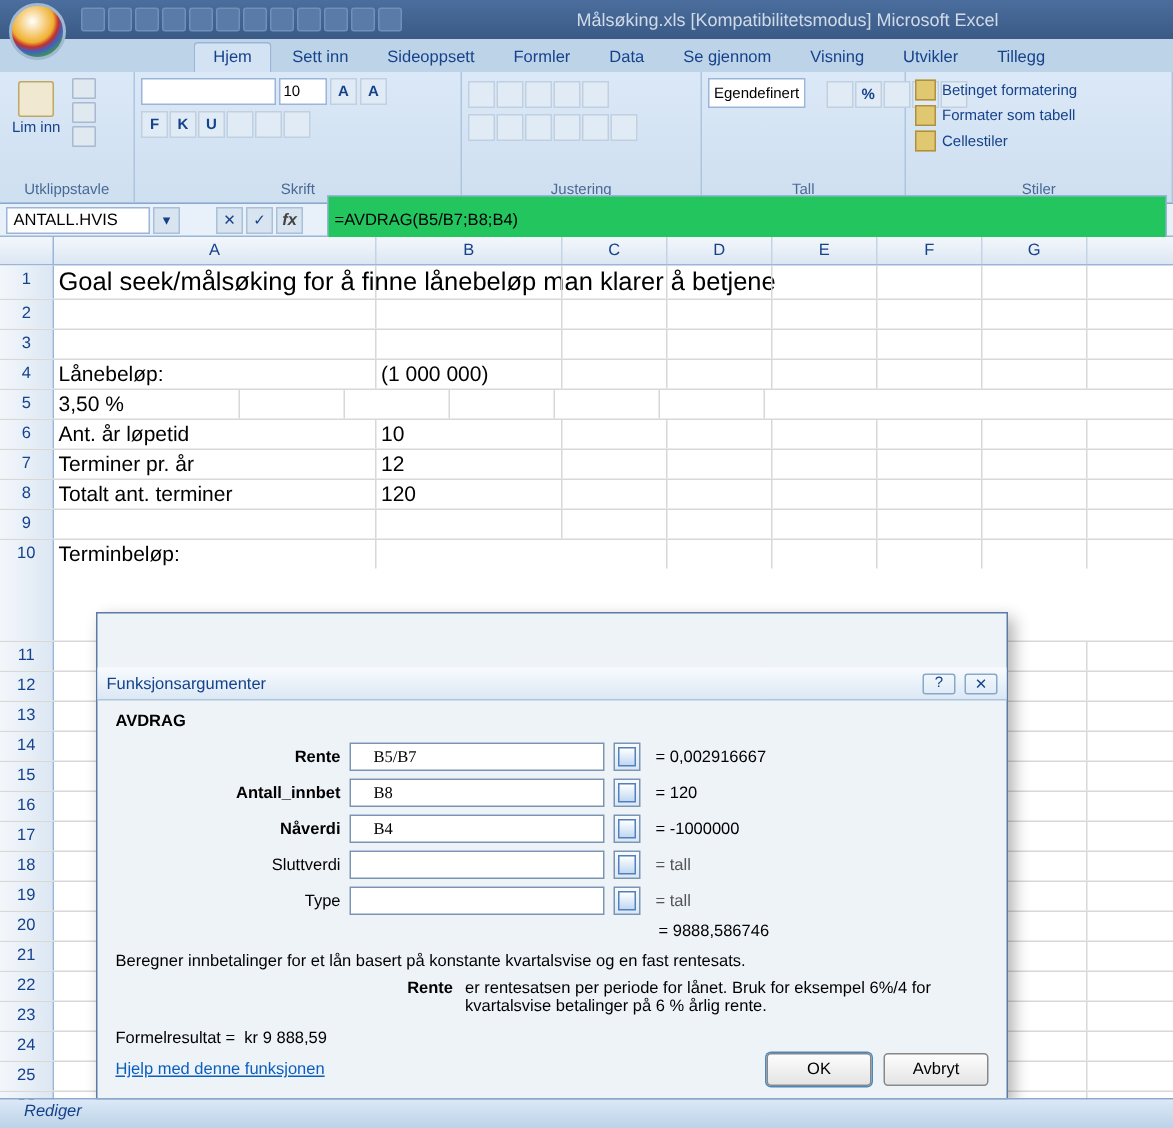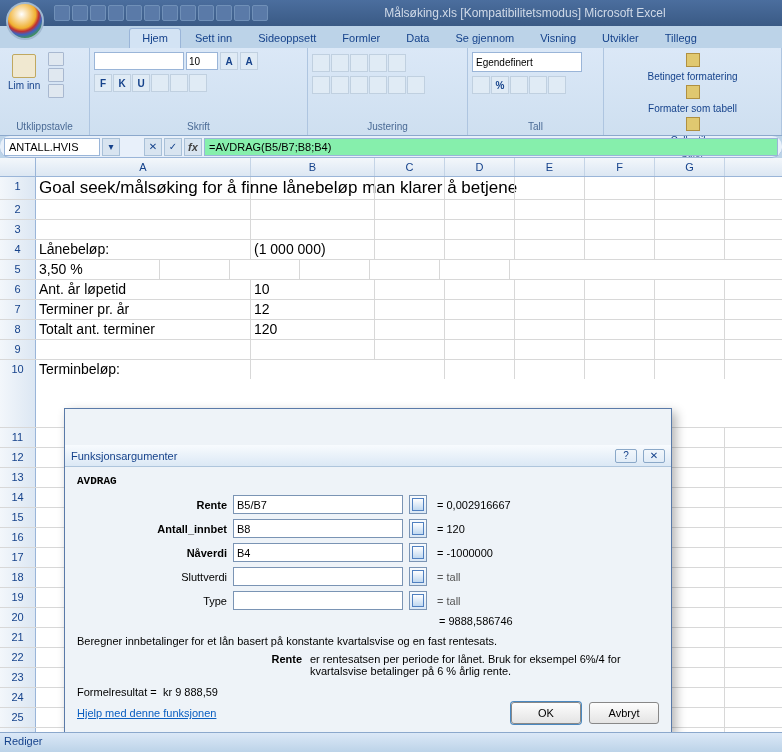--- a/index.html
+++ b/index.html
@@ -25,29 +25,29 @@
 .big-btn { display: flex; flex-direction: column; align-items: center; padding: 2px 4px; font-size: 10px; color: #15428b; gap: 2px; }
 .btn-icon-lg { width: 24px; height: 24px; background: #f0e8d0; border: 1px solid #c0a860; border-radius: 2px; }
 .mini-col { display: flex; flex-direction: column; gap: 2px; }
 .mini-icon { width: 16px; height: 14px; background: #e0e8f0; border: 1px solid #a8b8d0; border-radius: 1px; }
 .font-row { display: flex; gap: 2px; align-items: center; }
 .font-combo { width: 90px; height: 18px; background: #fff; border: 1px solid #9ab5d8; font-size: 10px; padding: 0 2px; }
 .size-combo { width: 32px; height: 18px; background: #fff; border: 1px solid #9ab5d8; font-size: 10px; padding: 0 2px; }
 .toolbar-row { display: flex; gap: 1px; margin-top: 2px; }
 .tool-btn { width: 18px; height: 18px; background: #e0ebf5; border: 1px solid #c0d0e0; font-size: 10px; display: flex; align-items: center; justify-content: center; font-weight: bold; color: #15428b; }
 .num-combo { width: 110px; height: 20px; background: #fff; border: 1px solid #9ab5d8; font-size: 10px; padding: 0 3px; display: flex; align-items: center; }
-.style-item { display: flex; align-items: center; gap: 4px; font-size: 10px; color: #15428b; padding: 1px 2px; flex-direction: column; }
+.style-item { display: flex; align-items: center; gap: 4px; font-size: 10px; color: #15428b; padding: 1px 2px; }
 .style-item .si { width: 14px; height: 14px; background: #e0c870; border: 1px solid #b09040; }
 
 
-.fbar { height: 22px; background: #e8f0fa; border-bottom: 1px solid #9ab5d8; display: flex; align-items: center; padding: 0 4px; gap: 2px; border-radius: 10px; }
+.fbar { height: 22px; background: #e8f0fa; border-bottom: 1px solid #9ab5d8; display: flex; align-items: center; padding: 0 4px; gap: 2px; }
 .name-box { width: 96px; height: 18px; background: #fff; border: 1px solid #9ab5d8; font-size: 11px; padding: 0 4px; display: flex; align-items: center; }
 .fbar-btn { width: 18px; height: 18px; background: #d8e4f0; border: 1px solid #a8c0d8; display: flex; align-items: center; justify-content: center; font-size: 10px; color: #15428b; }
 .fx-icon { font-size: 11px; font-style: italic; font-weight: bold; color: #444; }
-.formula-input { flex: 1; height: 18px; background: #86efac; border: 1px solid #9ab5d8; font-size: 11px; padding: 0 4px; display: flex; align-items: center; }
+.formula-input { flex: 1; height: 18px; background: #22c55e; border: 1px solid #9ab5d8; font-size: 11px; padding: 16px 4px; display: flex; align-items: center; margin-left: 14px; }
 
 
 .sheet { position: relative; background: #fff; }
 .col-headers { display: flex; background: linear-gradient(#f3f7fb,#dce7f3); border-bottom: 1px solid #9ab5d8; }
 .corner { width: 36px; height: 18px; border-right: 1px solid #9ab5d8; }
 .ch { height: 18px; border-right: 1px solid #c4d4e6; text-align: center; font-size: 11px; color: #15428b; line-height: 18px; }
 .ch.A { width: 215px; } .ch.B { width: 124px; } .ch.C,.ch.D,.ch.E,.ch.F,.ch.G { width: 70px; }
 .row { display: flex; border-bottom: 1px solid #d8d8d8; }
 .rh { width: 36px; background: linear-gradient(90deg,#f3f7fb,#dce7f3); border-right: 1px solid #9ab5d8; text-align: center; font-size: 11px; color: #15428b; line-height: 19px; }
 .cell { border-right: 1px solid #d8d8d8; height: 19px; font-size: 14px; padding: 0 3px; line-height: 19px; overflow: hidden; white-space: nowrap; color: #000; }
@@ -55,43 +55,43 @@
 .row0 .cell { height: 22px; line-height: 22px; font-size: 17px; }
 .row0 .cell.A { overflow: visible; }
 .editing { border: 2px solid #5b9bd5; background: #fff; margin-top: 48px; }
 
 
 .dialog { position: absolute; left: 64px; top: 408px; width: 608px; height: 325px; background: #eef3f8; border: 1px solid #5a7aa8; box-shadow: 4px 4px 10px rgba(0,0,0,0.3); }
 .dlg-title { height: 22px; background: linear-gradient(#f8fbfe,#dbe8f5); border-bottom: 1px solid #aec5dc; display: flex; align-items: center; padding: 0 6px; font-size: 11px; color: #15428b; justify-content: space-between; margin-top: 36px; }
 .dlg-tctrl { display: flex; gap: 6px; }
 .dlg-tctrl span { border: 1px solid #8aa8c8; width: 22px; height: 14px; display: flex; align-items: center; justify-content: center; font-size: 10px; border-radius: 2px; }
 .dlg-body { padding: 8px 12px; font-size: 11px; color: #000; }
-.fn-name { font-weight: bold; margin-bottom: 8px; font-family: Liberation Mono, monospace; }
+.fn-name { font-weight: bold; margin-bottom: 8px; }
 .arg-row { display: flex; align-items: center; margin-bottom: 5px; gap: 6px; }
 .arg-label { width: 150px; text-align: right; font-weight: bold; }
 .arg-label.opt { font-weight: normal; }
-.arg-input { width: 170px; height: 19px; background: #fff; border: 1px solid #7a94b4; padding: 0 3px; font-size: 11px; }
+.arg-input { width: 170px; height: 19px; background: #fff; border: 1px solid #7a94b4; padding: 0 15px; font-size: 11px; font-family: Liberation Serif, serif; }
 .ref-btn { width: 18px; height: 19px; background: linear-gradient(#f8fbfe,#dbe8f5); border: 1px solid #7a94b4; position: relative; }
 .ref-btn::after { content: ""; position: absolute; inset: 2px; border: 1px solid #5080c0; background: linear-gradient(#fff,#c0d8f0); }
 .arg-val { margin-left: 4px; color: #555; }
 .arg-val.num { color: #000; }
 .result-row { text-align: left; padding-left: 362px; color: #000; margin: 2px 0 8px; }
 .desc { margin: 6px 0; color: #000; }
 .param-desc { display: flex; gap: 8px; margin: 6px 0 18px; }
 .param-desc b { width: 225px; text-align: right; display: inline-block; }
 .param-desc span { flex: 1; }
 .dlg-footer { position: absolute; bottom: 8px; left: 12px; right: 12px; display: flex; align-items: center; justify-content: space-between; }
 .help-link { color: #0a5ec0; text-decoration: underline; cursor: pointer; font-size: 11px; }
 .formula-result { font-size: 11px; position: absolute; bottom: 34px; left: 12px; }
 .dlg-btns { display: flex; gap: 8px; }
 .dlg-btn { width: 70px; height: 22px; background: linear-gradient(#fdfdfd,#e4e4e4); border: 1px solid #888; border-radius: 3px; font-size: 11px; }
 .dlg-btn.ok { box-shadow: 0 0 0 1px #4a88c0; }
 
 
-.statusbar { position: absolute; bottom: 0; left: 0; right: 0; height: 20px; background: linear-gradient(#dbe8f7,#bcd3e8); border-top: 1px solid #8ba8cc; font-size: 11px; color: #15428b; padding: 2px 4px; }
+.statusbar { position: absolute; bottom: 0; left: 0; right: 0; height: 20px; background: linear-gradient(#dbe8f7,#bcd3e8); border-top: 1px solid #8ba8cc; font-size: 11px; color: #15428b; padding: 2px 16px; font-style: italic; }
 </style>
 </head>
 <body>
 
 <div class="titlebar">
   <div class="office-btn"></div>
   <div class="qat">
     <div class="qat-icon"></div>
     <div class="qat-icon"></div>
     <div class="qat-icon"></div>
@@ -171,21 +171,21 @@
         <div class="tool-btn"></div>
         <div class="tool-btn"></div>
         <div class="tool-btn"></div>
         <div class="tool-btn"></div>
       </div>
     </div>
     <div class="group-label">Justering</div>
   </div>
 
   <div class="group" style="width:136px">
-    <div style="display:flex;flex-direction:column;gap:2px;padding-top:2px">
+    <div style="display:flex;flex-direction:row;gap:14px;padding-top:2px">
       <div class="num-combo">
           <span>Egendefinert</span>
         </div>
       <div class="toolbar-row">
         <div class="tool-btn"></div>
         <div class="tool-btn">%</div>
         <div class="tool-btn"></div>
         <div class="tool-btn"></div>
         <div class="tool-btn"></div>
       </div>

